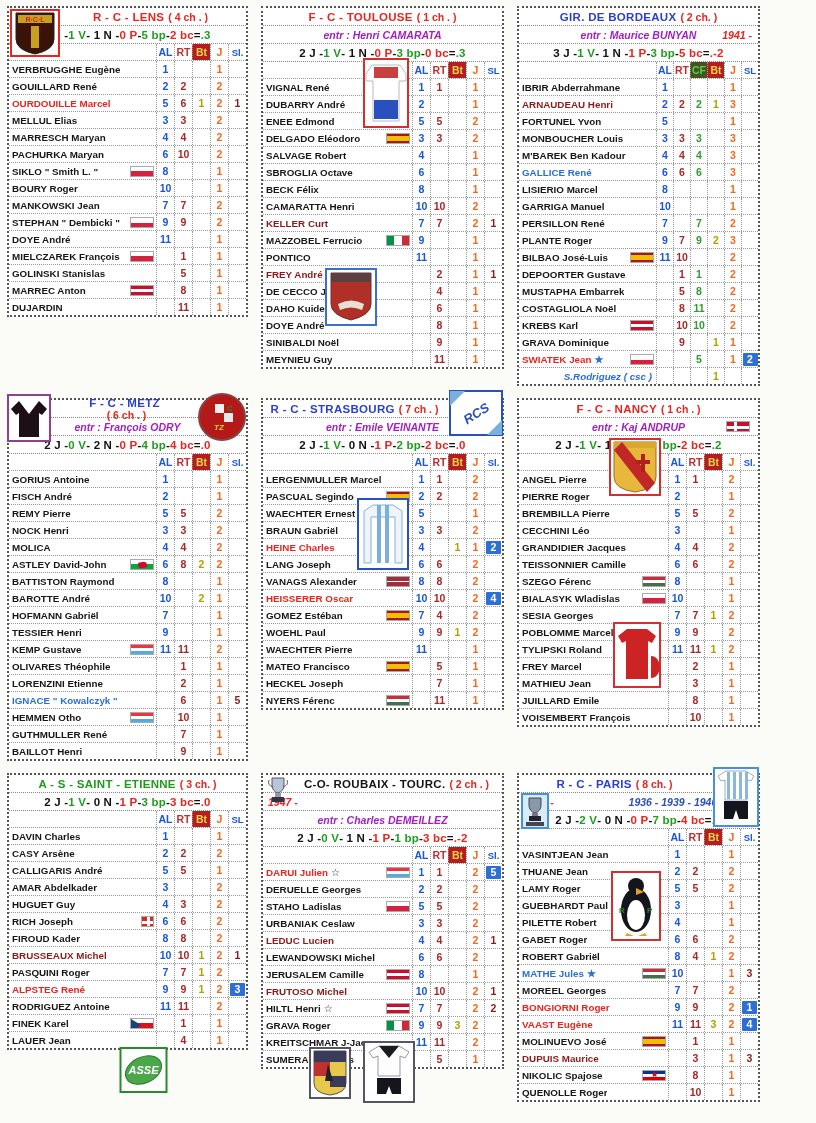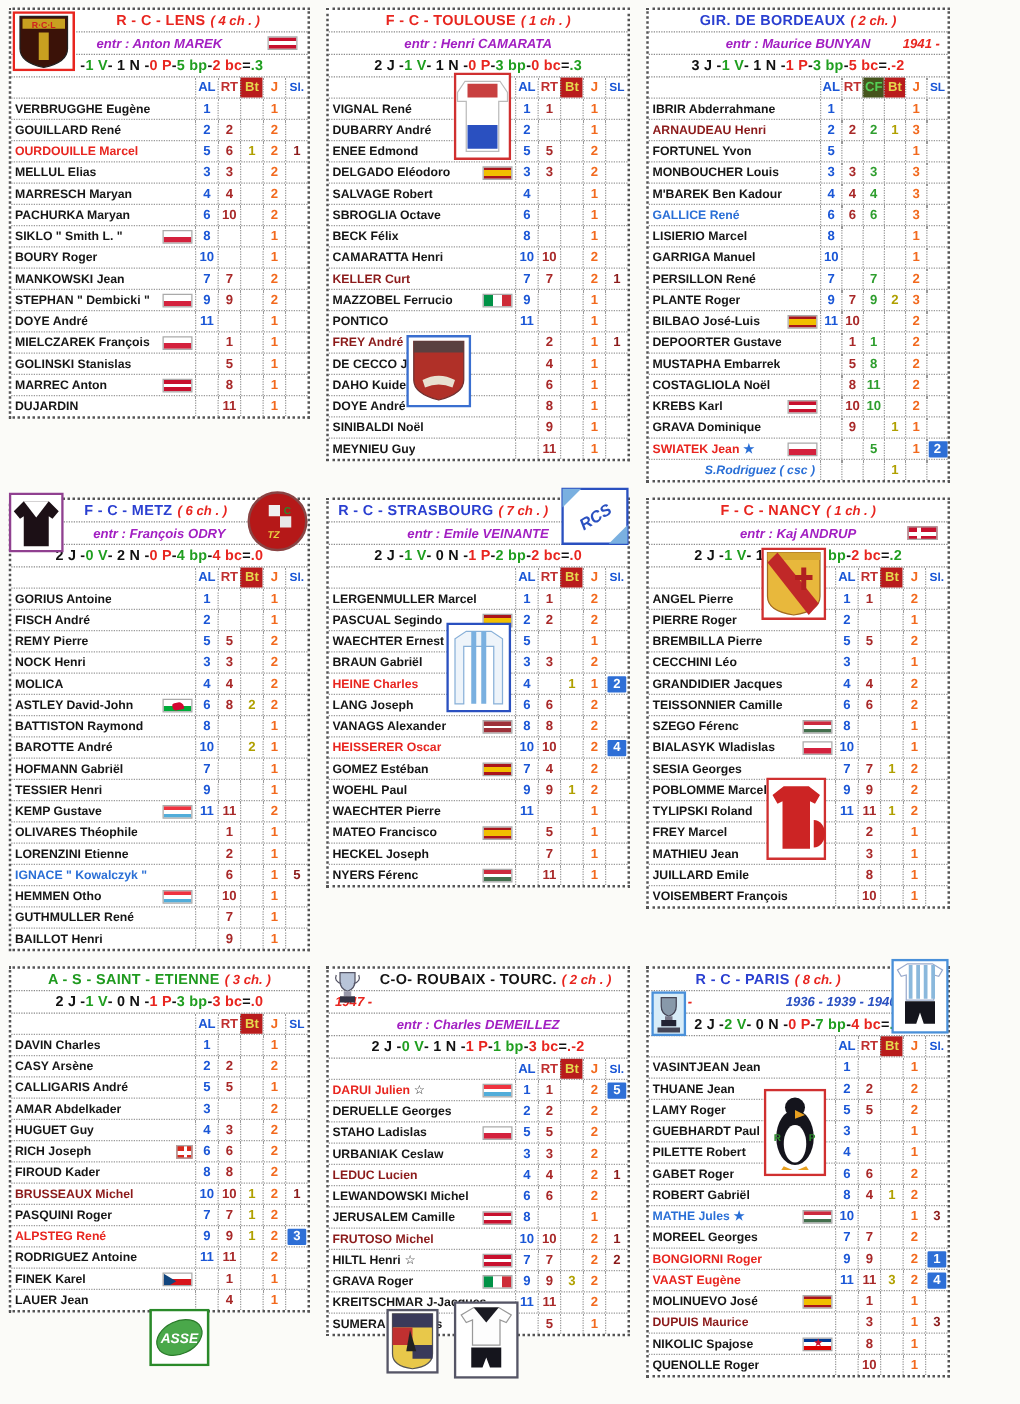--- a/index.html
+++ b/index.html
@@ -1,21 +1,21 @@
 <!DOCTYPE html>
 <html><head>
 <meta charset="utf-8">
 <style>
   html,body{margin:0;padding:0;}
   body{width:816px;height:1123px;background:#fbfbf8;font-family:"Liberation Sans",sans-serif;overflow:hidden;}
   #panels{display:grid;grid-template-columns:241px 243px 243px;column-gap:13px;row-gap:12px;padding:6px 7px;align-items:start;}
   .panel{position:relative;border:2px dotted #555;background:#fff;font-weight:bold;}
   .hrow{height:17px;display:flex;align-items:center;justify-content:center;border-bottom:1px dotted #888;position:relative;}
   .title-club{font-size:11.5px;letter-spacing:.3px;white-space:nowrap;}
-  .ch{color:#e8251f;font-style:italic;margin-left:4px;font-size:10.5px;white-space:nowrap;}
+  .ch{color:#e8251f;margin-left:4px;font-size:10.5px;white-space:nowrap;}
   .entr{color:#a21fc2;font-style:italic;font-size:10.5px;}
   .entr-note{position:absolute;right:6px;color:#e8251f;font-style:italic;font-size:10.5px;}
   .note-left{position:absolute;left:5px;color:#e8251f;font-style:italic;font-size:10.5px;}
   .note-right{position:absolute;right:8px;color:#2a50c0;font-style:italic;font-size:10.5px;}
   .stats{font-size:11.5px;letter-spacing:.2px;}
   .c-k{color:#111}.c-g{color:#1f9e1f}.c-r{color:#e8251f}
   .prow{display:grid;border-bottom:1px dotted #999;}
   .panel > .prow:last-child{border-bottom:none;}
   .cols5 .prow{grid-template-columns:1fr 18px 18px 18px 18px 18px;}
   .cols6 .prow{grid-template-columns:1fr 17px 17px 17px 17px 17px 17px;}
@@ -63,24 +63,20 @@
           <path d="M6 4 h38 v26 q0 11 -19 15 q-19 -4 -19 -15 z" fill="#3b1208" stroke="#222"></path>
           <rect x="8" y="6" width="34" height="8" fill="#c8a020"></rect>
           <text x="25" y="13" font-size="7" fill="#d02020" text-anchor="middle" font-weight="bold">R·C·L</text>
           <rect x="21" y="17" width="8" height="22" fill="#c8a020"></rect>
         </svg>
       </div>
       <div class="hrow" style="padding-left: 52px; padding-right: 6px;">
         <span class="title-club" style="color: rgb(232, 37, 31);">R - C - LENS</span>
         <span class="ch">( 4 ch . )</span>
       </div>
-      <div class="hrow">
-        <span class="entr">entr : Anton MAREK</span>
-        <span class="flag entr-flag flag-austria"></span>
-      </div>
       <div class="hrow stats">
         <span class="c-k">2 J - </span>
         <span class="c-g">1 V</span>
         <span class="c-k"> - 1 N - </span>
         <span class="c-r">0 P</span>
         <span class="c-k"> - </span>
         <span class="c-g">5 bp</span>
         <span class="c-k"> - </span>
         <span class="c-r">2 bc</span>
         <span class="c-k"> = </span>
@@ -1245,21 +1241,21 @@
       </div>
       <div class="deco" style="left: 188px; top: -8px; width: 50px; height: 50px;">
         <svg viewBox="0 0 50 50">
           <circle cx="25" cy="25" r="23" fill="#b51818" stroke="#884444" stroke-width="2"></circle>
           <rect x="18" y="12" width="9" height="9" fill="#f0f0f0"></rect>
           <rect x="27" y="21" width="9" height="9" fill="#e8e8e8"></rect>
           <text x="30" y="19" font-size="8" fill="#2a8a2a" font-weight="bold">C</text>
           <text x="17" y="38" font-size="8" fill="#e8d040" font-weight="bold" font-style="italic">TZ</text>
         </svg>
       </div>
-      <div class="hrow" style="padding-left: 44px; padding-right: 50px;">
+      <div class="hrow" style="padding-left: 44px; padding-right: 50px; flex-direction: column;">
         <span class="title-club" style="color: rgb(42, 63, 208);">F - C - METZ</span>
         <span class="ch">( 6 ch . )</span>
       </div>
       <div class="hrow">
         <span class="entr">entr : François ODRY</span>
       </div>
       <div class="hrow stats">
         <span class="c-k">2 J - </span>
         <span class="c-g">0 V</span>
         <span class="c-k"> - 2 N - </span>

